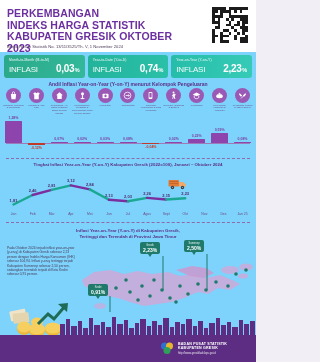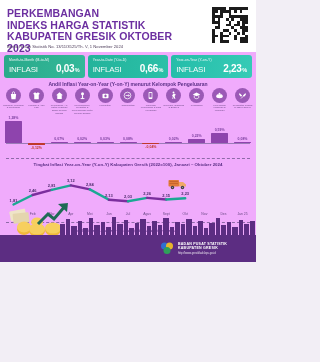--- a/index.html
+++ b/index.html
@@ -3,21 +3,21 @@
 <meta charset="utf-8">
 <style>
   * { box-sizing: border-box; margin: 0; padding: 0; }
   html, body { width: 256px; height: 362px; }
   body {
     font-family: "Liberation Sans", sans-serif;
     background: #f2eef5;
     position: relative;
     overflow: hidden;
   }
-  .page { position: relative; width: 256px; height: 262px; background: #f0abfc; overflow: hidden; }
+  .page { position: relative; width: 256px; height: 362px; background: #7dd3fc; overflow: hidden; }
 
   
   .hdr { position: absolute; left: 0; top: 0; width: 256px; height: 52px; background: #ffffff; }
   .hdr-t { position: absolute; left: 7px; top: 8px; width: 190px; }
   .hdr-t div {
     color: #6c2fa0; font-weight: bold; font-size: 10.5px; line-height: 11.5px;
     letter-spacing: .1px;
   }
   .hdr-sub { position: absolute; left: 7px; top: 44px; font-size: 4.1px; color: #4a3a57; letter-spacing: .05px; }
   .qr { position: absolute; right: 8px; top: 7px; width: 36px; height: 36px; background: #ffffff; }
@@ -195,21 +195,21 @@
       <div class="row">
         <span class="lbl">INFLASI</span>
         <span class="val">0,03</span>
         <span class="pct">%</span>
       </div>
     </div>
     <div class="card c2">
       <div class="cap">Year-to-Date (Y-to-D)</div>
       <div class="row">
         <span class="lbl">INFLASI</span>
-        <span class="val">0,66</span>
+        <span class="val">0,74</span>
         <span class="pct">%</span>
       </div>
     </div>
     <div class="card c3">
       <div class="cap">Year-on-Year (Y-on-Y)</div>
       <div class="row">
         <span class="lbl">INFLASI</span>
         <span class="val">2,23</span>
         <span class="pct">%</span>
       </div>

